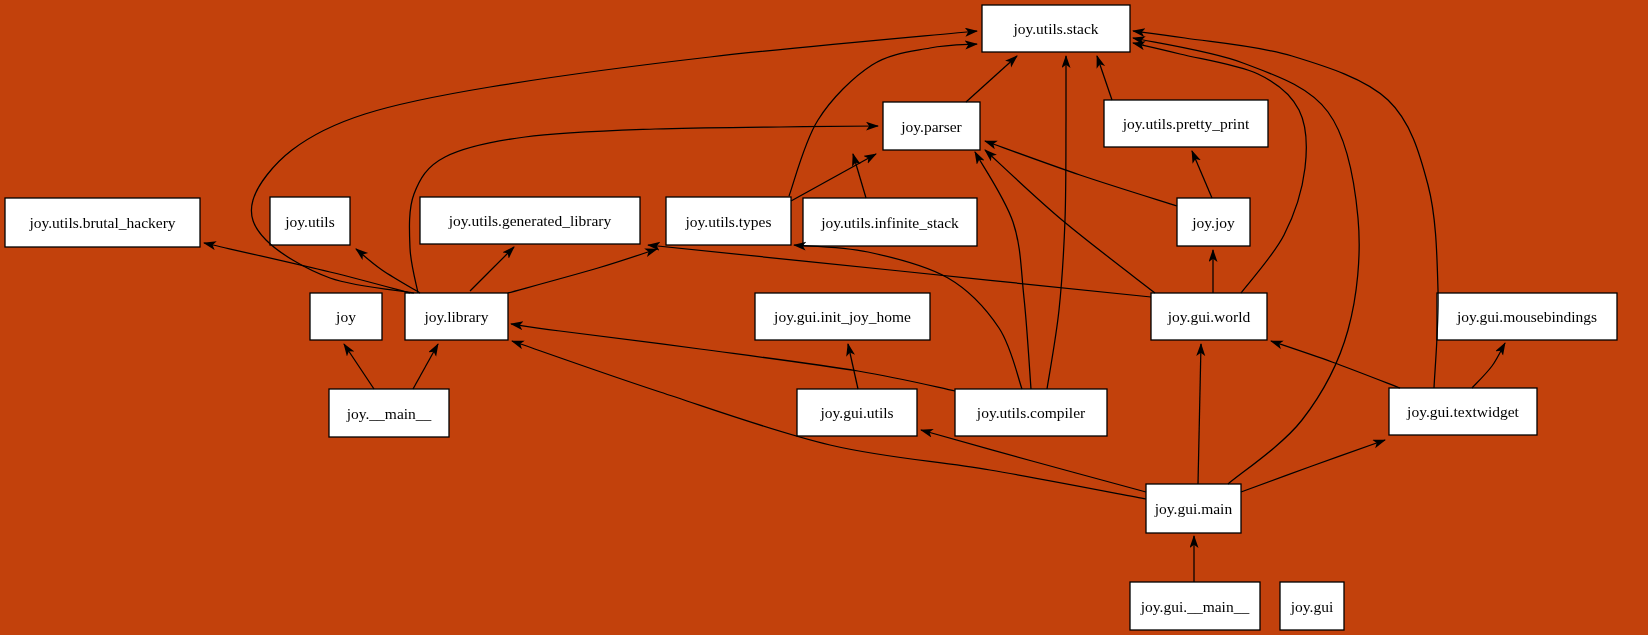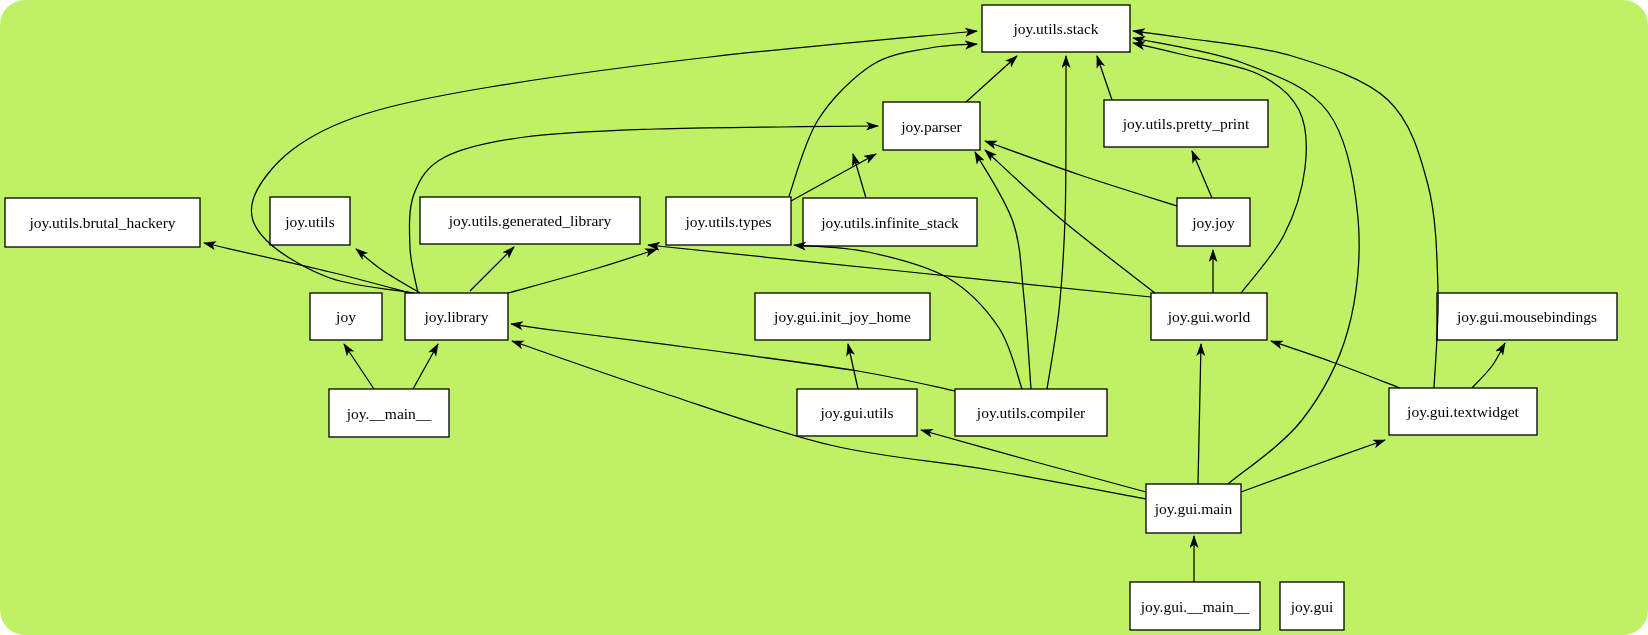--- a/index.html
+++ b/index.html
@@ -3,23 +3,22 @@
 <meta charset="utf-8">
 <style>
   html, body {
     margin: 0;
     padding: 0;
     background: #ffffff;
   }
   .canvas-wrap {
     width: 1648px;
     height: 635px;
-    background: #bef264;
+    background: #c2410c;
     overflow: hidden;
-    border-radius: 25px;
   }
   svg { display: block; }
   .dep-edge {
     fill: none;
     stroke: #000000;
     stroke-width: 1.25;
   }
   .dep-node-box {
     fill: #ffffff;
     stroke: #000000;

